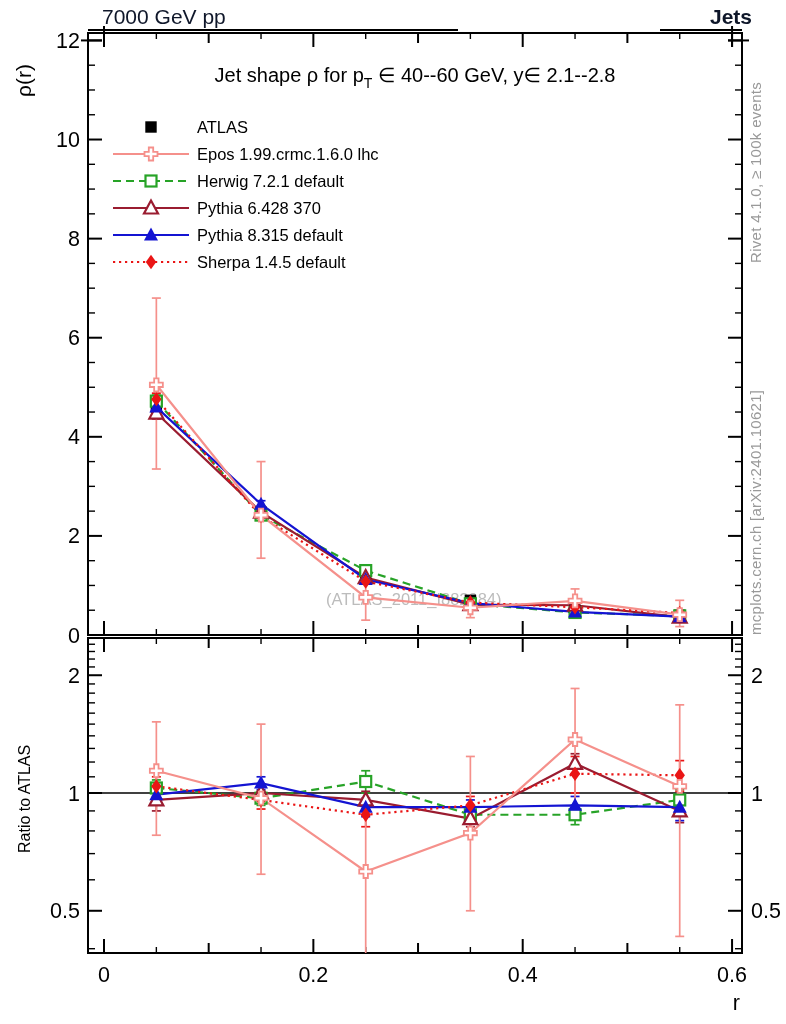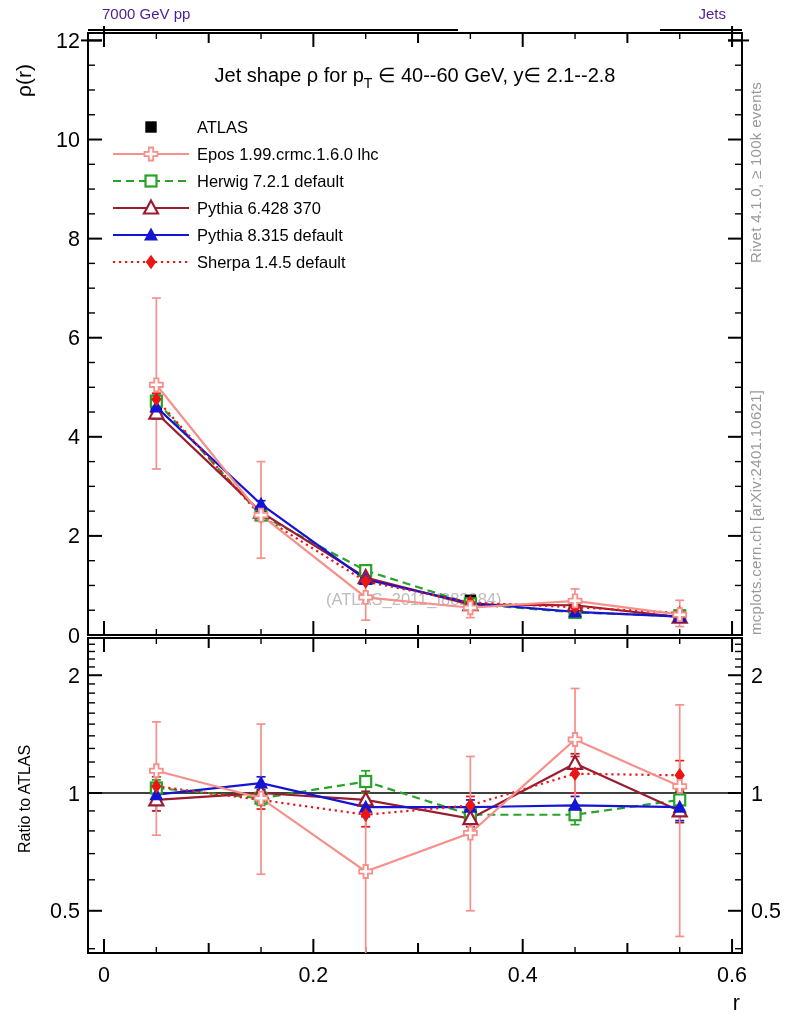--- a/index.html
+++ b/index.html
@@ -1,31 +1,31 @@
 <!DOCTYPE html>
 <html><head>
 <meta charset="utf-8">
 <style>
   html,body{margin:0;padding:0;background:#fff;}
   .page{position:relative;width:786px;height:1024px;background:#fff;overflow:hidden;
         font-family:"Liberation Sans",sans-serif;}
   .abs{position:absolute;white-space:nowrap;}
-  .hdr{font-size:15px;color:#4c1d95;}
+  .hdr{font-size:21px;color:#0f172a;}
   .vlab{transform:rotate(-90deg);transform-origin:left top;}
   .note{font-size:15px;color:#999;letter-spacing:.3px;}
   .wm{font-size:16.5px;color:#bcbcbc;z-index:1;}
   svg.chart{position:absolute;left:0;top:0;z-index:2;}
   .hdr,.vlab,.note{z-index:3;}
 </style>
 </head>
 <body>
 
 <div class="page">
   <span class="abs hdr" style="left:102px;top:5px;">7000 GeV pp</span>
-  <span class="abs hdr" style="right:60px;top:5px;">Jets</span>
+  <span class="abs hdr" style="right:34px;top:5px;font-weight:bold;">Jets</span>
 
   <div class="abs vlab" style="left:12px;top:97px;font-size:21px;color:#000;">ρ(r)</div>
   <div class="abs vlab" style="left:16px;top:853px;font-size:16px;color:#000;">Ratio to ATLAS</div>
 
   <div class="abs vlab note" style="left:747px;top:263px;">Rivet 4.1.0, ≥ 100k events</div>
   <div class="abs vlab note" style="left:747px;top:635px;">mcplots.cern.ch [arXiv:2401.10621]</div>
 
   <div class="abs wm" style="left:326px;top:590px;">(ATLAS_2011_I882984)</div>
 
   <svg class="chart" id="chart-svg" width="786" height="1024" viewBox="0 0 786 1024">

